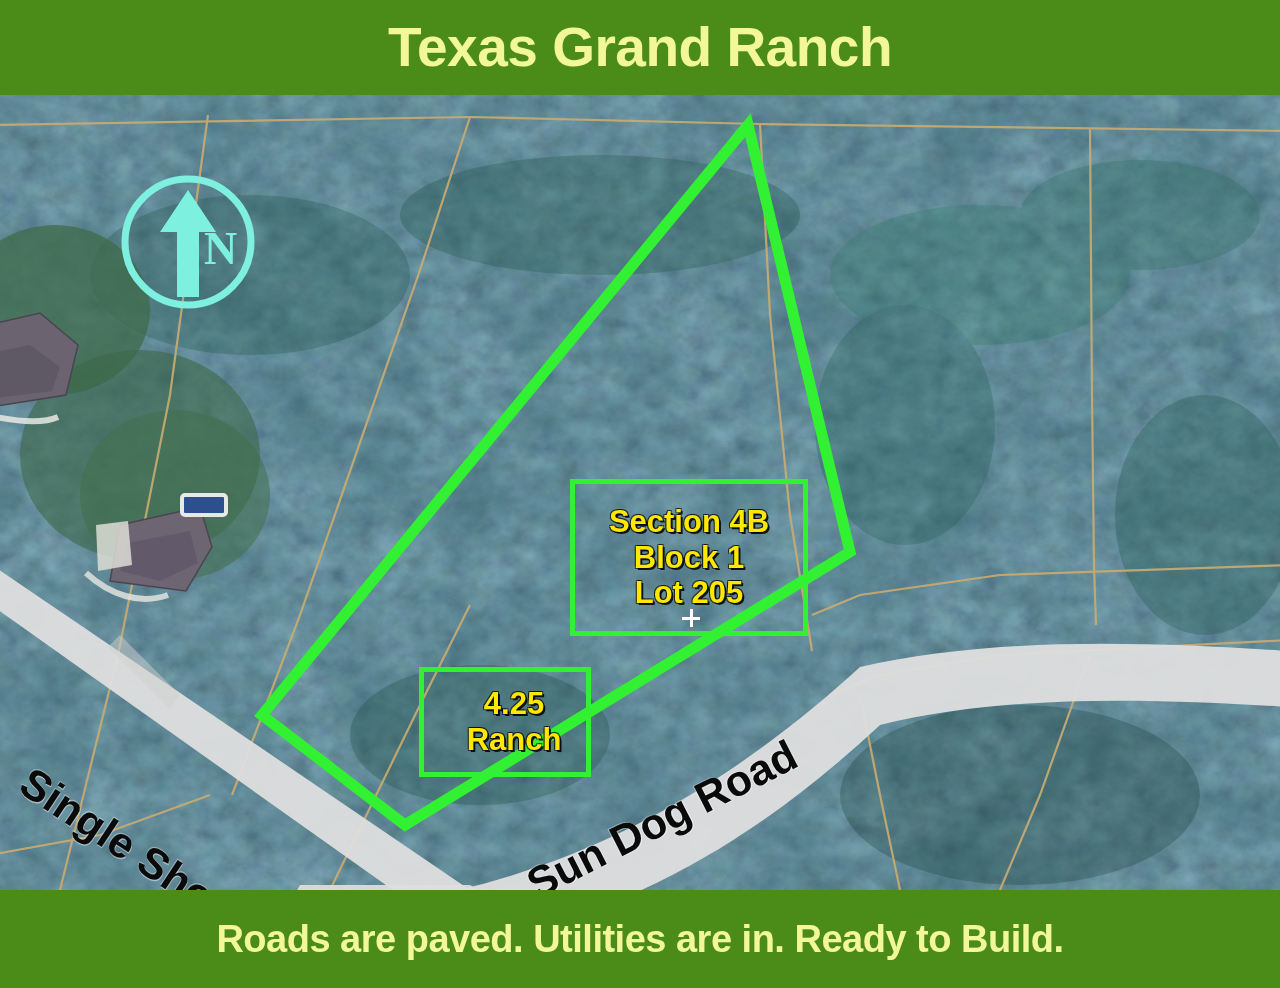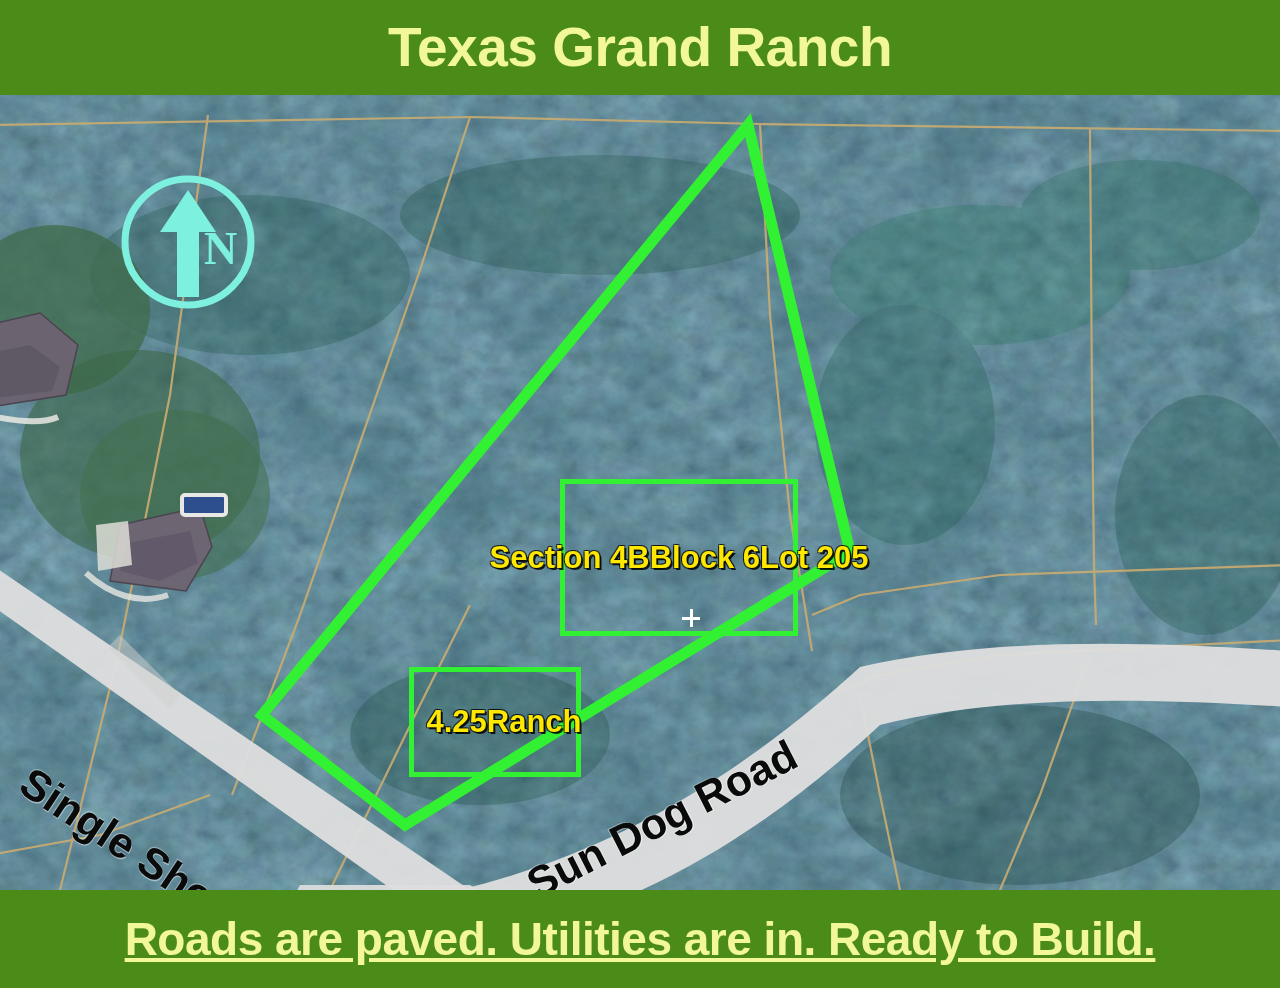--- a/index.html
+++ b/index.html
@@ -25,21 +25,21 @@
 
   .banner-text{
     color:#f2f79a;
     font-weight:bold;
     letter-spacing:-0.5px;
     text-align:center;
     white-space:nowrap;
     line-height:1;
   }
   #title-text{font-size:55px;}
-  #footer-text{font-size:46px;text-decoration:underline;}
+  #footer-text{font-size:38px;}
 
   
   #map{
     position:absolute;left:0;top:95px;
     width:1280px;height:795px;
     overflow:hidden;
     background:#0c1a24;
   }
   #map svg{position:absolute;left:0;top:0;}
 
@@ -55,23 +55,24 @@
     color:#7ef0e0;font-size:46px;font-weight:bold;
     line-height:1;
     font-family:"Liberation Serif", serif;
   }
 
   
   .label-box{
     position:absolute;
     border:5px solid #32f032;
     box-sizing:border-box;
-    display:flex;flex-direction:row;
+    display:flex;flex-direction:column;
     align-items:center;justify-content:center;
     z-index:30;
+    margin-left:10px;
   }
   .label-box .ln{
     color:#ffe800;
     font-weight:bold;
     text-shadow:
        2px 2px 0 rgba(0,0,0,.85),
       -1px -1px 0 rgba(0,0,0,.6),
        1px -1px 0 rgba(0,0,0,.6),
       -1px  1px 0 rgba(0,0,0,.6);
     white-space:nowrap;
@@ -228,21 +229,21 @@
         <path d="M 59 125 L 59 60 L 42 60 L 70 18 L 98 60 L 81 60 L 81 125 Z" fill="#7ef0e0"></path>
       </svg>
       <div id="compass-letter">N</div>
     </div>
 
     <div class="road-label" id="label-single-shot">Single Shot Court</div>
     <div class="road-label" id="label-sun-dog">Sun Dog Road</div>
 
     <div class="label-box" id="box-section">
       <div class="ln">Section 4B</div>
-      <div class="ln">Block 6</div>
+      <div class="ln">Block 1</div>
       <div class="ln">Lot  205</div>
     </div>
 
     <div class="label-box" id="box-acres">
       <div class="ln">4.25</div>
       <div class="ln">Ranch</div>
     </div>
 
     <div id="crosshair"></div>
 

